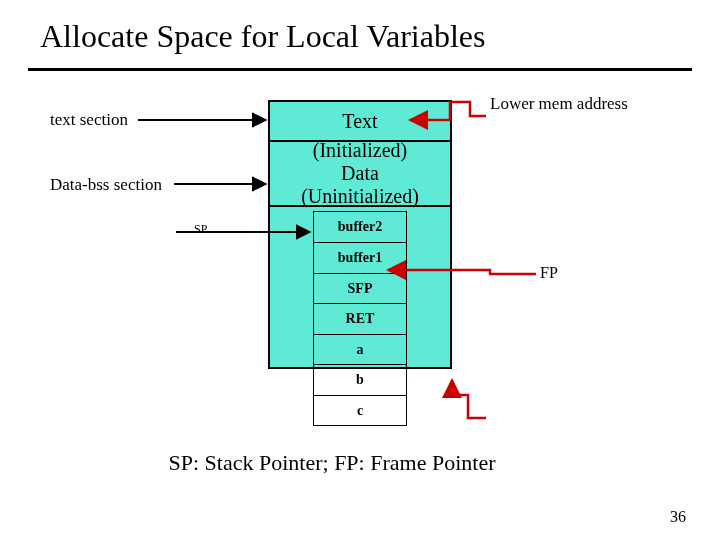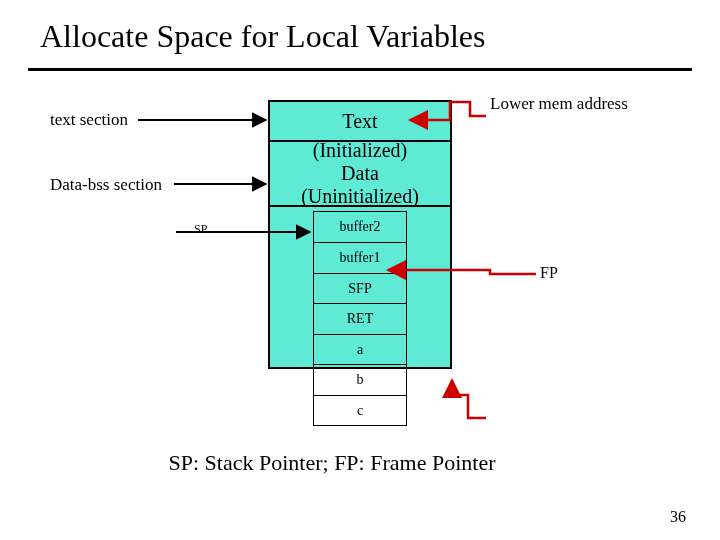--- a/index.html
+++ b/index.html
@@ -11,21 +11,21 @@
   .caption{position:absolute;left:0;width:664px;top:450px;text-align:center;font-size:22px;}
 
   
   .mem{position:absolute;left:268px;top:100px;width:180px;border:2px solid #000;background:#008080;}
   .seg{border-bottom:2px solid #000;color:#000;background:#5eead4;display:flex;align-items:center;justify-content:center;text-align:center;box-sizing:border-box;}
   .seg:last-child{border-bottom:none;}
   .text-seg{height:40px;font-size:20px;}
   .data-seg{height:65px;font-size:20px;line-height:1.15;}
   .stack-seg{height:160px;padding-top:4px;align-items:flex-start;}
   .stack-table{border-collapse:collapse;}
-  .stack-table td{padding:7px 2px;font-size:14px;font-weight:normal;line-height:1.1;text-align:center;vertical-align:middle;}
+  .stack-table td{padding:7px 2px;font-size:14px;font-weight:bold;line-height:1.1;text-align:center;vertical-align:middle;}
   .stack-table .wide{border:1px solid #000;width:88px;height:16px;}
   .stack-table .narrow{border:1px solid #000;width:48px;height:15px;}
 
   
   .lab{position:absolute;font-size:17px;}
   .lab-text{left:50px;top:110px;}
   .lab-data{left:50px;top:175px;}
   .lab-sp{left:150px;top:222px;font-size:12px;margin-left:44px;}
   
   .lab-lower{left:490px;top:94px;}

